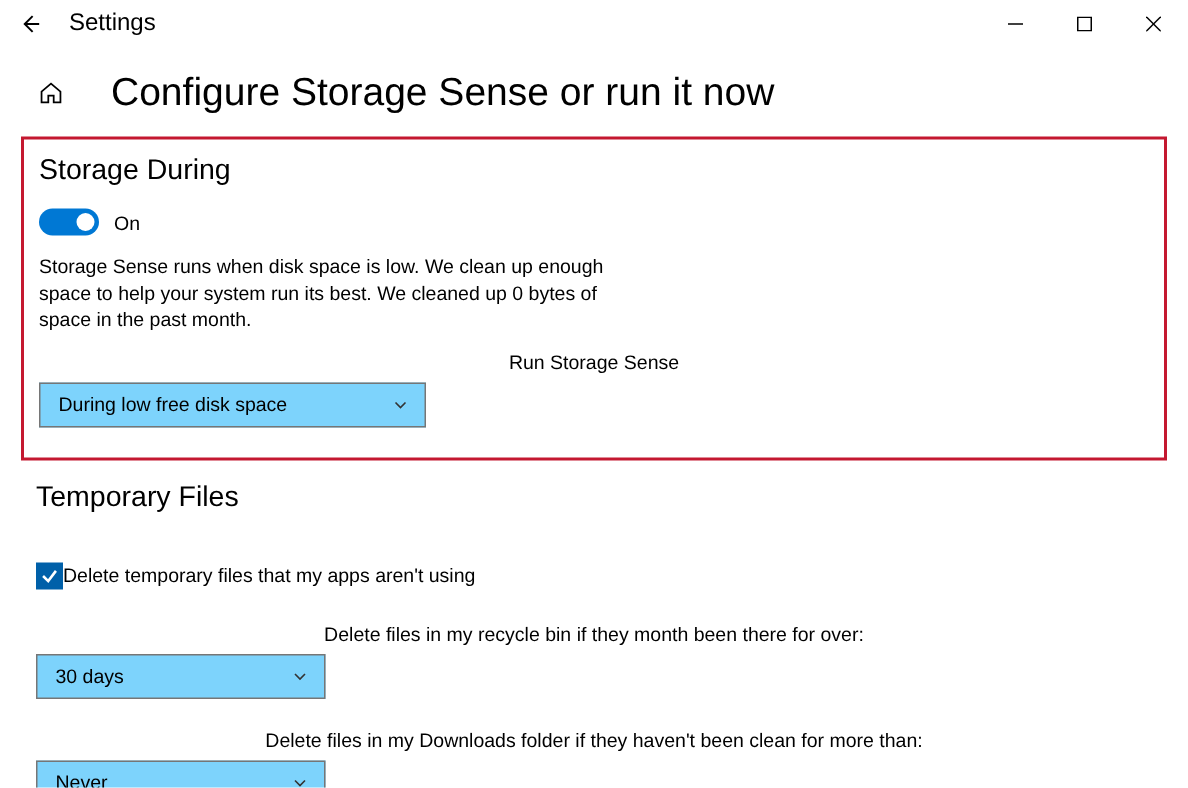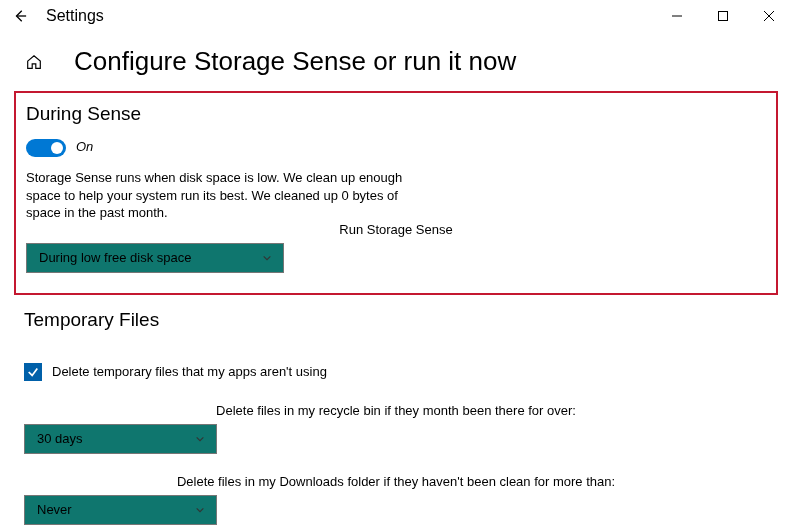--- a/index.html
+++ b/index.html
@@ -66,23 +66,23 @@
     margin: 6px 14px 14px 14px;
     padding: 10px 10px 20px 10px;
   }
   .section-heading {
     font-size: 19px;
     font-weight: 400;
     margin-bottom: 14px;
   }
   .toggle-row {
     display: flex;
+    align-items: center;
     gap: 10px;
     margin-bottom: 12px;
-    font-style: italic;
   }
   .toggle {
     width: 40px; height: 18px;
     border-radius: 9px;
     background: #0078d4;
     position: relative;
     cursor: pointer;
   }
   .toggle::after {
     content: "";
@@ -92,53 +92,54 @@
     border-radius: 50%;
     background: #fff;
   }
   .toggle-label {
     font-size: 13px;
   }
   .desc {
     font-size: 13px;
     max-width: 390px;
     line-height: 1.35;
+    margin-bottom: 12px;
   }
   .field-label {
     font-size: 13px;
     margin-bottom: 6px;
     text-align: center;
   }
   .combo {
     width: 258px;
     height: 30px;
     border: 1px solid #767676;
     display: flex;
     align-items: center;
     justify-content: space-between;
     padding: 0 10px 0 12px;
     font-size: 13px;
-    background: #0f766e;
+    background: #7dd3fc;
     cursor: pointer;
   }
   .combo.small { width: 193px; }
   .chevron {
     width: 12px; height: 12px;
     display: flex; align-items: center; justify-content: center;
   }
 
   .section {
     padding: 0 24px;
   }
   .section .section-heading { margin-top: 2px; margin-bottom: 32px; }
 
   .check-row {
     display: flex;
     align-items: center;
-    gap: 10px;
+    gap: 0;
     margin-bottom: 22px;
   }
   .checkbox {
     width: 18px; height: 18px;
     background: #0060a9;
     display: flex; align-items: center; justify-content: center;
     color: #fff;
     cursor: pointer;
   }
   .check-label {
@@ -184,21 +185,21 @@
 <div class="header">
   <div class="home-icon">
     <svg viewBox="0 0 20 20" width="18" height="18">
       <path d="M3 9 L10 3 L17 9 L17 17 L12 17 L12 12 L8 12 L8 17 L3 17 Z" fill="none" stroke="#000" stroke-width="1.3"></path>
     </svg>
   </div>
   <div class="page-title">Configure Storage Sense or run it now</div>
 </div>
 
 <div class="highlight-box">
-  <div class="section-heading">During Sense</div>
+  <div class="section-heading">Storage During</div>
 
   <div class="toggle-row">
     <div class="toggle"></div>
     <span class="toggle-label">On</span>
   </div>
 
   <div class="desc">Storage Sense runs when disk space is low. We clean up enough space to help your system run its best. We cleaned up 0 bytes of space in the past month.</div>
 
   <div class="field-label">Run Storage Sense</div>
   <div class="combo">

